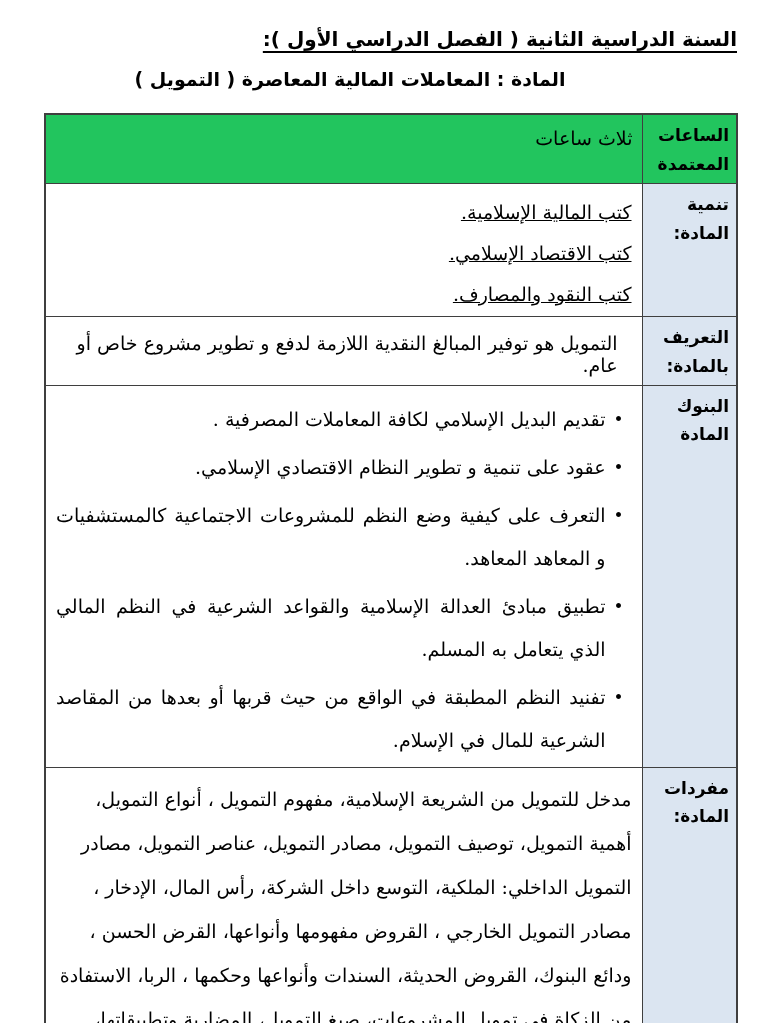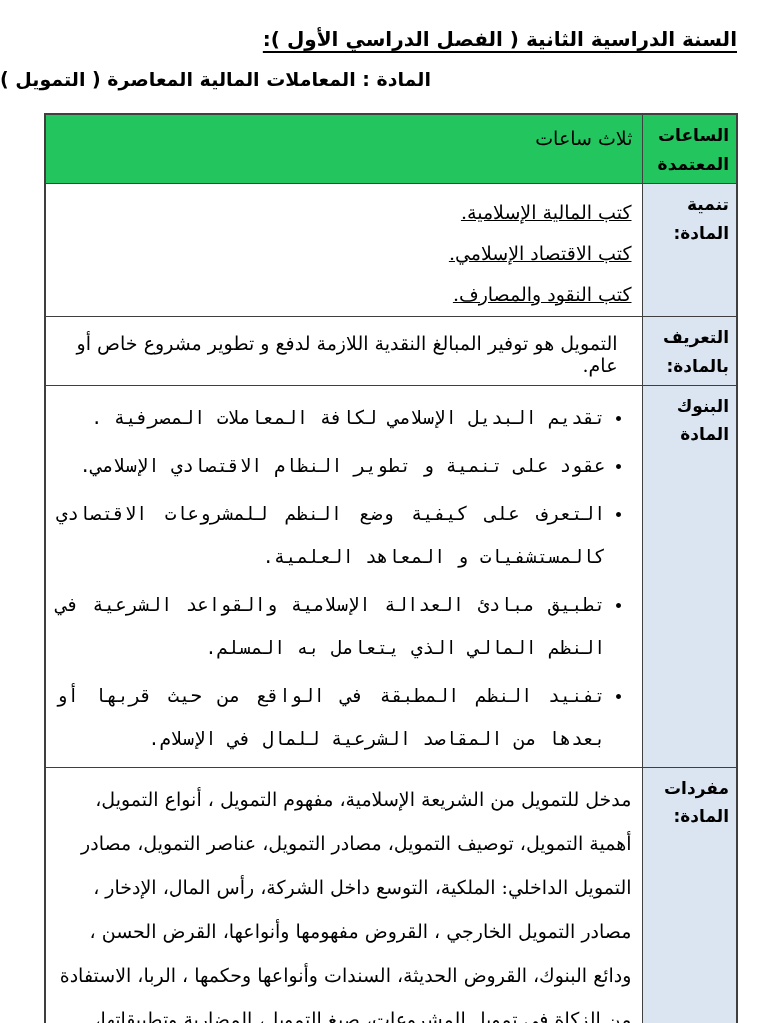--- a/index.html
+++ b/index.html
@@ -21,21 +21,21 @@
     text-align: right;
     margin: 27px 30px 0 0;
     text-decoration: underline;
     text-underline-offset: 5px;
     padding-left: 12px;
   }
   .doc-title-2 {
     font-family: "DejaVu Sans", sans-serif;
     font-weight: bold;
     font-size: 19px;
-    text-align: left;
+    text-align: center;
     margin: 17px 67px 0 0;
   }
 
   table.syllabus {
     border-collapse: collapse;
     table-layout: fixed;
     width: 692px;
     margin: 23px 29px 0 0;
     border: 2px solid #3f3f3f;
   }
@@ -79,21 +79,20 @@
     margin-right: 9px;
     font-size: 17px;
     line-height: 43px;
     text-align: right;
   }
   .obj-text {
     flex: 1 1 auto;
     text-align: justify;
     line-height: 43px;
     padding-left: 1px;
-    font-family: Liberation Mono, monospace;
   }
 
   td.cell-vocab {
     padding: 9px 10px 0 8px;
     height: 266px;
     text-align: justify;
     text-align-last: justify;
     line-height: 44px;
   }
 </style>
@@ -139,21 +138,21 @@
             <li>
               <span class="bullet-dot">•</span>
               <span class="obj-text">تقديم البديل الإسلامي لكافة المعاملات المصرفية .</span>
             </li>
             <li>
               <span class="bullet-dot">•</span>
               <span class="obj-text">عقود على تنمية و تطوير النظام الاقتصادي الإسلامي.</span>
             </li>
             <li>
               <span class="bullet-dot">•</span>
-              <span class="obj-text">التعرف على كيفية وضع النظم للمشروعات الاقتصادي كالمستشفيات و المعاهد العلمية.</span>
+              <span class="obj-text">التعرف على كيفية وضع النظم للمشروعات الاجتماعية كالمستشفيات و المعاهد المعاهد.</span>
             </li>
             <li>
               <span class="bullet-dot">•</span>
               <span class="obj-text">تطبيق مبادئ العدالة الإسلامية والقواعد الشرعية في النظم المالي الذي يتعامل به المسلم.</span>
             </li>
             <li>
               <span class="bullet-dot">•</span>
               <span class="obj-text">تفنيد النظم المطبقة في الواقع من حيث قربها أو بعدها من المقاصد الشرعية للمال في الإسلام.</span>
             </li>
           </ul>

